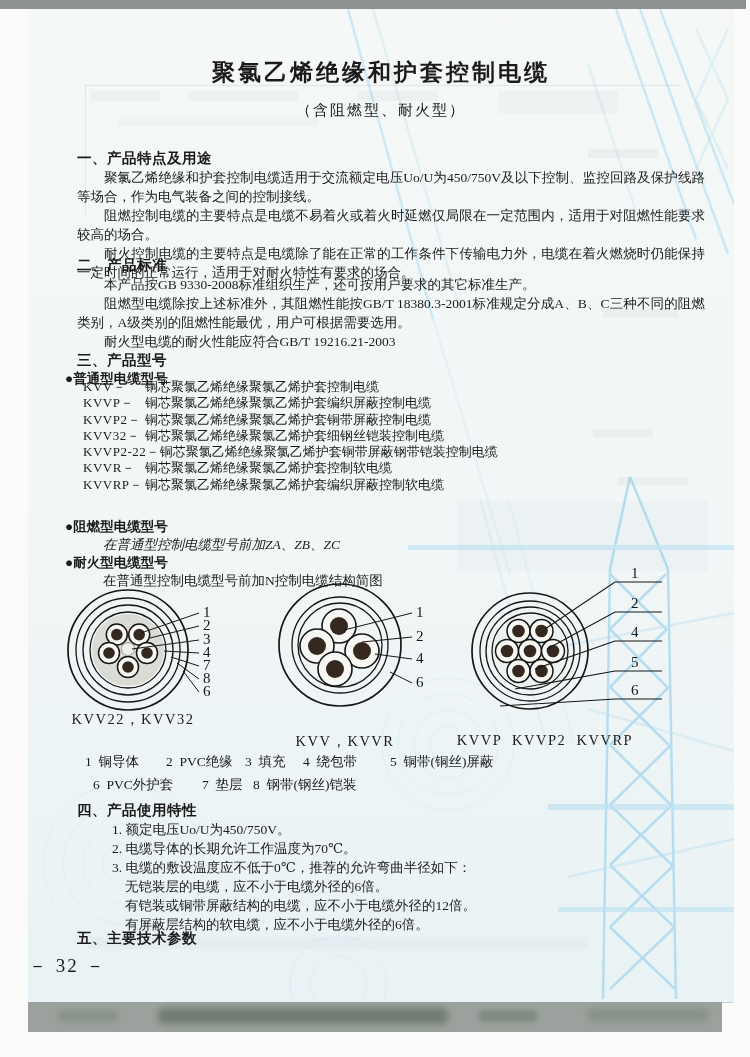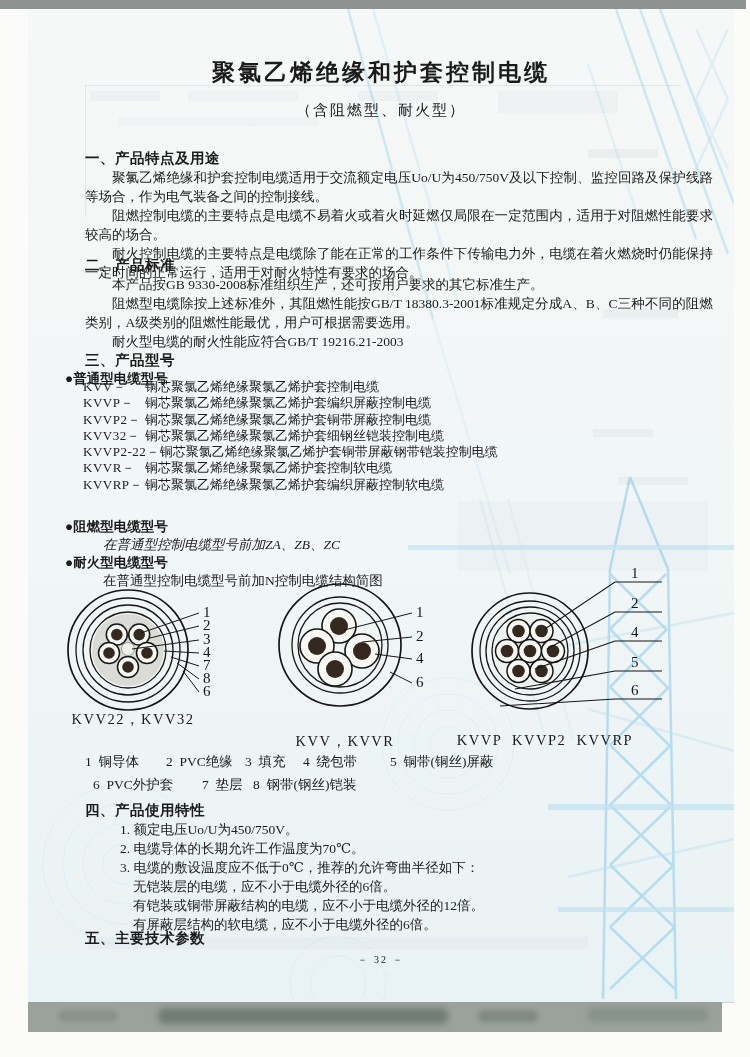--- a/index.html
+++ b/index.html
@@ -11,42 +11,42 @@
     border-bottom:1px solid #cfd4d2;overflow:hidden;}
   .wm{position:absolute;left:0;top:0;width:706px;height:993px;}
   .gline{position:absolute;background:rgba(130,140,155,.17);filter:none;}
 
   .title{position:absolute;left:0;top:48px;width:706px;text-align:center;margin:0;
     font-family:"Liberation Sans","DejaVu Sans",sans-serif;font-size:23px;font-weight:700;
     letter-spacing:3px;}
   .subtitle{position:absolute;left:0;top:92px;width:706px;text-align:center;
     font-size:15px;letter-spacing:2px;}
 
-  .sec{position:absolute;left:57px;width:628px;}
+  .sec{position:absolute;left:49px;width:628px;}
   .sec-h{font-family:"Liberation Sans","DejaVu Sans",sans-serif;font-weight:700;
     font-size:14.5px;line-height:19px;letter-spacing:.5px;}
   .sec p{margin:0;font-size:13.5px;line-height:19px;text-indent:2em;text-align:justify;}
 
   .bullet{position:absolute;left:37px;font-family:"Liberation Sans","DejaVu Sans",sans-serif;
     font-weight:700;font-size:13.5px;line-height:18px;}
   .note{position:absolute;left:75px;font-size:13.5px;line-height:18px;}
   .models{position:absolute;left:55px;top:370px;font-size:13px;}
   .model-row{line-height:16.3px;white-space:nowrap;}
   .model-code{display:inline-block;min-width:62px;letter-spacing:.5px;}
 
   .diagram-svg{position:absolute;left:0;top:545px;width:706px;height:190px;}
   .caption{position:absolute;font-size:14.5px;letter-spacing:1.5px;white-space:pre;
     transform:translateX(-50%);}
   .legend-item{position:absolute;font-size:13.5px;white-space:pre;}
 
   .s4-item{margin:0;font-size:13.5px;line-height:16.4px;text-indent:0;}
   .s4-sub{margin:0 0 0 13px;font-size:13.5px;line-height:16.4px;text-indent:0;}
 
-  .page-num{position:absolute;left:0;top:944px;width:706px;text-align:center;
-    font-size:10px;letter-spacing:2px;}
+  .page-num{position:absolute;left:0;top:944px;width:706px;
+    font-size:19px;letter-spacing:2px;}
 
   .bottom-band{position:absolute;left:28px;top:1002px;width:694px;height:30px;
     background:#9ba19c;overflow:hidden;}
   .band-blob{position:absolute;border-radius:6px;}
 </style>
 </head>
 <body>
 
 <div class="screen">
   <div class="top-bar"></div>

